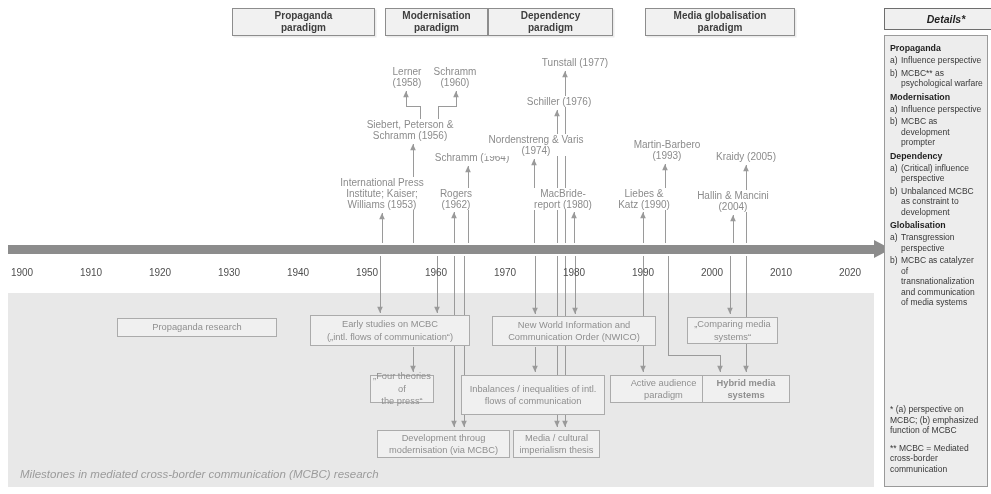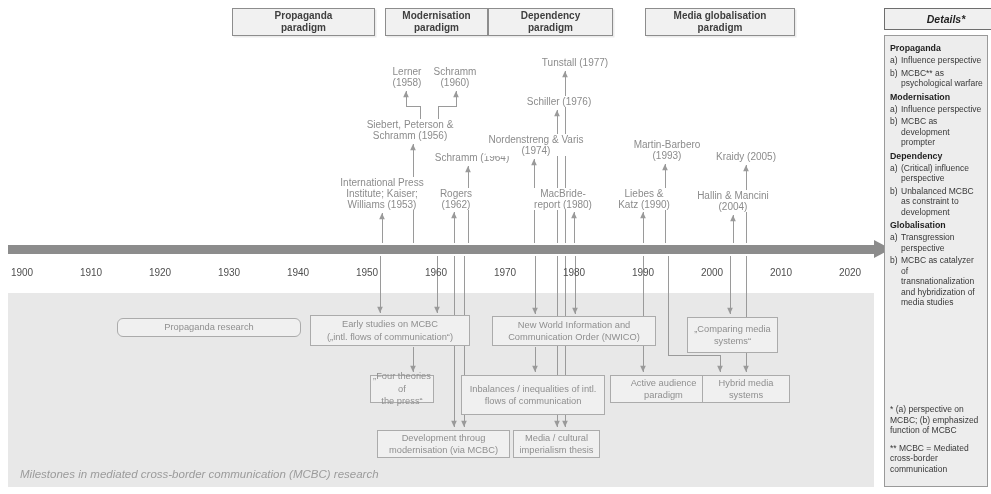--- a/index.html
+++ b/index.html
@@ -131,34 +131,34 @@
 report (1980)</div>
         <div class="citation" style="left: 644px; top: 188px;">Liebes &amp;
 Katz (1990)</div>
         <div class="citation" style="left: 667px; top: 139px;">Martin-Barbero
 (1993)</div>
         <div class="citation" style="left: 733px; top: 190px;">Hallin &amp; Mancini
 (2004)</div>
         <div class="citation" style="left: 746px; top: 151px;">Kraidy (2005)</div>
       </div>
     <div>
-        <div class="rbox" style="left: 117px; top: 318px; width: 184px; height: 19px; border-radius: 6px;">Propaganda research</div>
+        <div class="rbox" style="left: 117px; top: 318px; width: 160px; height: 19px;">Propaganda research</div>
         <div class="rbox" style="left: 310px; top: 315px; width: 160px; height: 31px;">Early studies on MCBC
 („intl. flows of communication“)</div>
         <div class="rbox" style="left: 492px; top: 316px; width: 164px; height: 30px;">New World Information and
 Communication Order (NWICO)</div>
-        <div class="rbox" style="left: 687px; top: 317px; width: 91px; height: 36px;">„Comparing media
+        <div class="rbox" style="left: 687px; top: 317px; width: 91px; height: 27px;">„Comparing media
 systems“</div>
         <div class="rbox" style="left: 370px; top: 375px; width: 64px; height: 28px;">„Four theories of
 the press“</div>
         <div class="rbox" style="left: 461px; top: 375px; width: 144px; height: 40px;">Inbalances / inequalities of intl.
 flows of communication</div>
         <div class="rbox" style="left: 610px; top: 375px; width: 107px; height: 28px;">Active audience
 paradigm</div>
-        <div class="rbox" style="left: 702px; top: 375px; width: 88px; height: 28px;">Hybrid media
+        <div class="rbox" style="left: 702px; top: 375px; width: 88px; height: 28px; font-weight: bold;">Hybrid media
 systems</div>
         <div class="rbox" style="left: 377px; top: 430px; width: 133px; height: 28px;">Development throug
 modernisation (via MCBC)</div>
         <div class="rbox" style="left: 513px; top: 430px; width: 87px; height: 28px;">Media / cultural
 imperialism thesis</div>
       </div>
 
     <div class="caption">Milestones in mediated cross-border communication (MCBC) research</div>
   </div>
 
@@ -199,21 +199,21 @@
           </div>
         </div>
         <div class="dsec">
           <div class="dhead">Globalisation</div>
           <div class="ditem">
             <span class="dprefix">a)</span>
             <span class="dtext">Transgression perspective</span>
           </div>
           <div class="ditem">
             <span class="dprefix">b)</span>
-            <span class="dtext">MCBC as catalyzer of transnationalization and hybridization of media studies</span>
+            <span class="dtext">MCBC as catalyzer of transnationalization and communication of media systems</span>
           </div>
         </div>
       </div>
     <div class="fnotes">
       <div class="fnote">* (a) perspective on MCBC; (b) emphasized function of MCBC</div>
       <div class="fnote">** MCBC = Mediated cross-border communication</div>
     </div>
   </div>
 </div>
 

